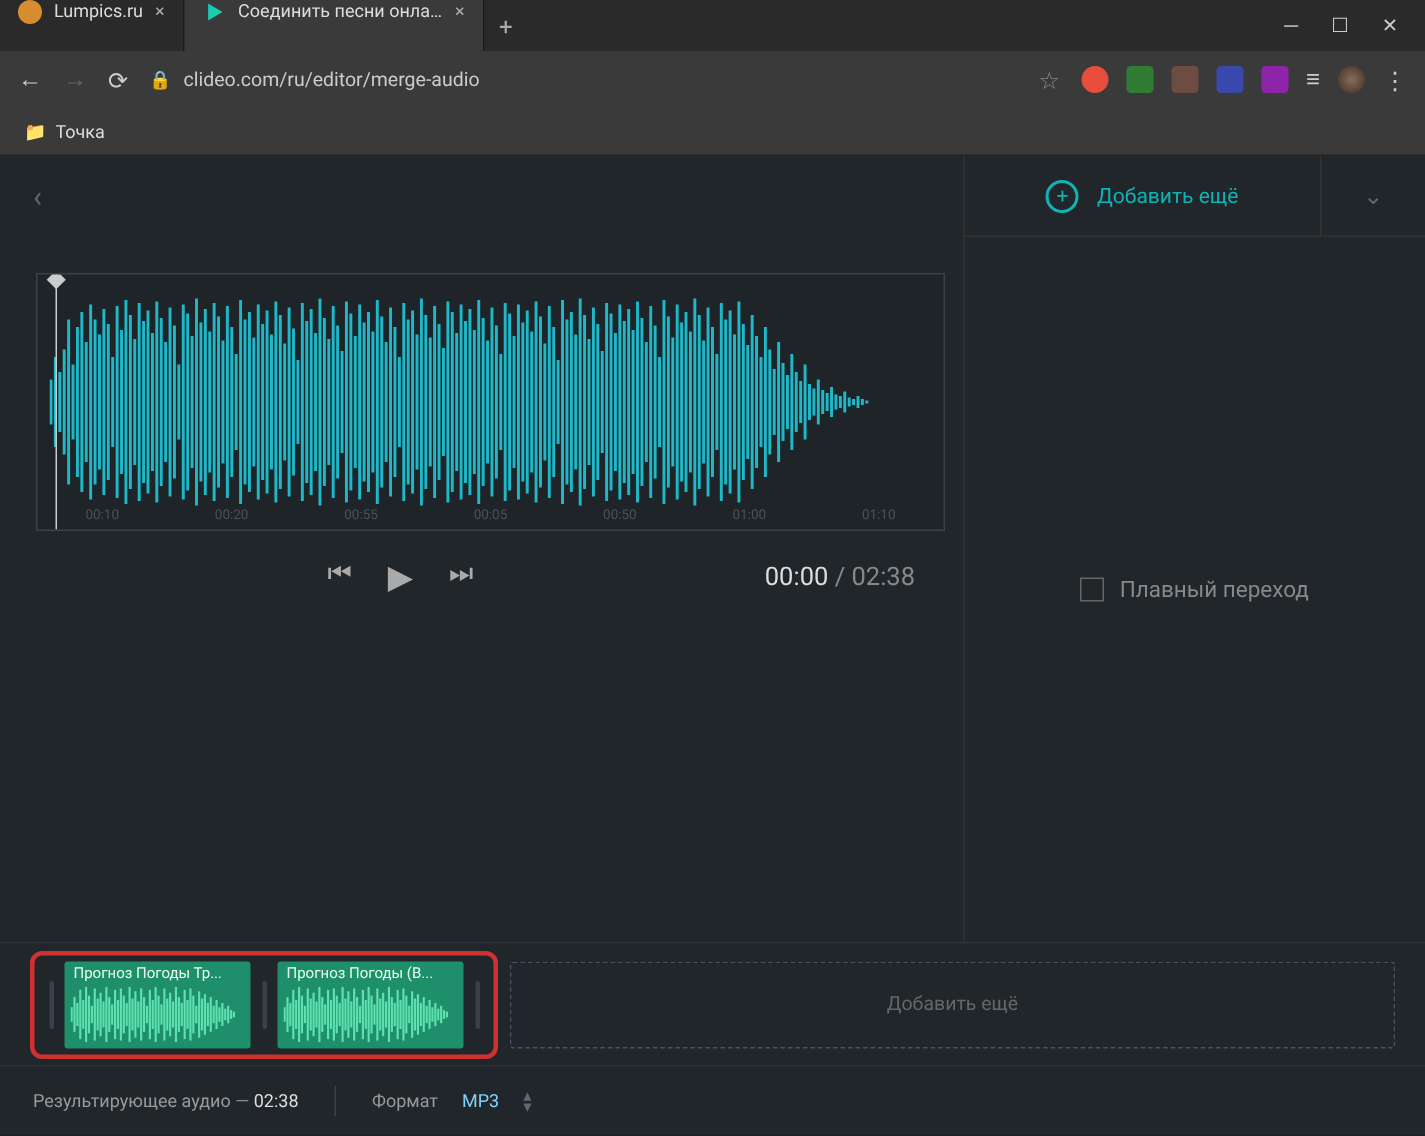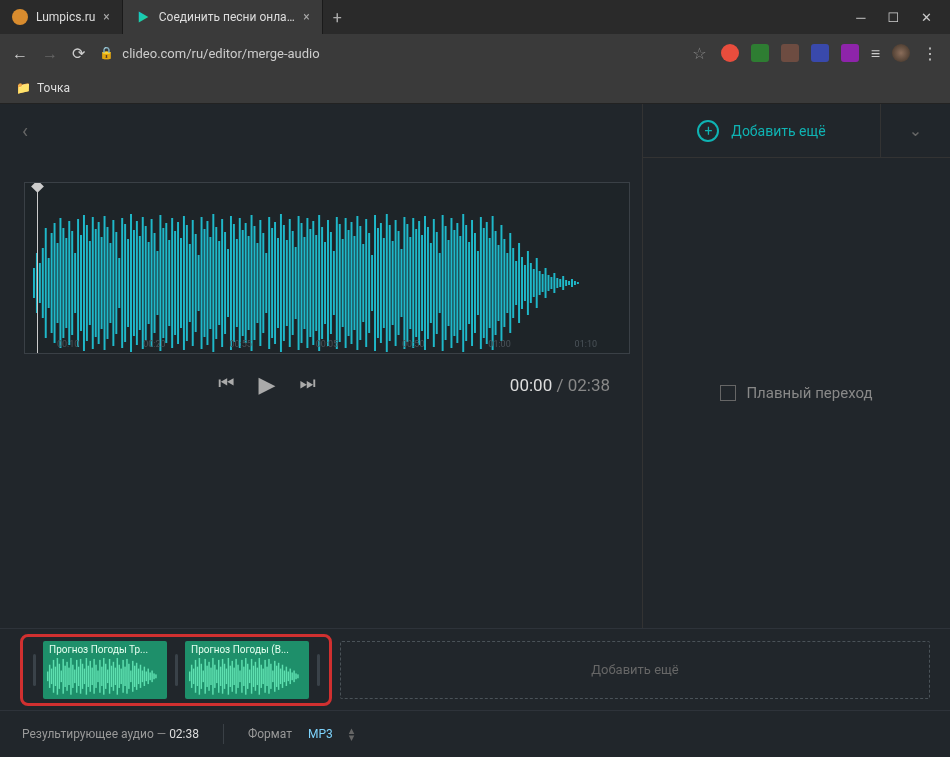--- a/index.html
+++ b/index.html
@@ -1,19 +1,19 @@
 <!DOCTYPE html>
 <html><head>
 <meta charset="utf-8">
 <style>
 *{margin:0;padding:0;box-sizing:border-box;font-family:-apple-system,BlinkMacSystemFont,"Segoe UI",Roboto,sans-serif}
 body{background:#1a1a1a;color:#fff;width:950px;height:757px;overflow:hidden}
 .titlebar{height:34px;background:#2a2a2a;display:flex;align-items:stretch}
 .tabs{display:flex;flex:1}
-.tab{display:flex;align-items:center;gap:8px;padding:0 12px;height:34px;font-size:12px;color:#ddd;background:#2a2a2a;border-right:1px solid #1a1a1a;max-width:200px}
+.tab{display:flex;align-items:flex-start;gap:8px;padding:0 12px;height:34px;font-size:12px;color:#ddd;background:#2a2a2a;border-right:1px solid #1a1a1a;max-width:200px}
 .tab.active{background:#3a3a3a}
 .tab .favicon{width:16px;height:16px;border-radius:50%;flex-shrink:0}
 .tab .title{white-space:nowrap;overflow:hidden;text-overflow:ellipsis;flex:1}
 .tab .close{color:#aaa;cursor:pointer}
 .newtab{display:flex;align-items:center;padding:0 10px;color:#aaa;cursor:pointer}
 .wincontrols{display:flex;align-items:center;gap:22px;padding:0 18px;color:#ccc}
 .wincontrols span{cursor:pointer;font-size:13px}
 .addrbar{height:38px;background:#3a3a3a;display:flex;align-items:center;padding:0 12px;gap:14px}
 .addrbar .navicon{color:#ccc;font-size:16px;cursor:pointer}
 .addrrow{flex:1;display:flex;align-items:center;gap:8px;color:#ccc;font-size:13px}
@@ -25,21 +25,21 @@
 .app{background:#21262b;position:relative;height:653px}
 .apptop{display:flex;height:54px}
 .backwrap{width:642px;display:flex;align-items:center;padding-left:22px}
 .backwrap .chev{color:#666;font-size:20px;cursor:pointer}
 .addmore{flex:1;display:flex;align-items:center;gap:12px;color:#0fb3b3;justify-content:center;cursor:pointer;border-left:1px solid #333;border-bottom:1px solid #333}
 .addmore .plus{width:22px;height:22px;border:2px solid #0fb3b3;border-radius:50%;display:flex;align-items:center;justify-content:center;font-size:14px}
 .addmore .label{font-size:14px}
 .collapse{width:70px;display:flex;align-items:center;justify-content:center;color:#666;cursor:pointer;border-left:1px solid #333;border-bottom:1px solid #333}
 .main{display:flex;height:470px}
 .editor{width:642px;padding:24px 12px 0 24px}
-.waveform{height:172px;border:1px solid #3a4046;background:#1e2428;position:relative;overflow:hidden;display:flex;align-items:flex-end;padding:0 8px}
+.waveform{height:172px;border:1px solid #3a4046;background:#1e2428;position:relative;overflow:hidden;display:flex;align-items:center;padding:0 8px}
 .waveform svg{width:100%;height:140px}
 .waveruler{position:absolute;bottom:4px;left:0;right:0;display:flex;justify-content:space-around;font-size:9px;color:#4a5258}
 .waveform .playhead{position:absolute;left:12px;top:0;bottom:0;width:1px;background:#ccc}
 .waveform .playhead::before{content:"";position:absolute;top:-1px;left:-4px;width:9px;height:9px;background:#ccc;transform:rotate(45deg)}
 .controls{display:flex;align-items:center;padding:18px 20px;gap:20px;color:#aaa}
 .controls .btns{flex:1;display:flex;justify-content:center;gap:24px;font-size:18px}
 .controls .btns span{cursor:pointer}
 .controls .time{font-size:17px;color:#888}
 .controls .time .cur{color:#ddd}
 .side{flex:1;border-left:1px solid #333;display:flex;align-items:center;justify-content:center}

